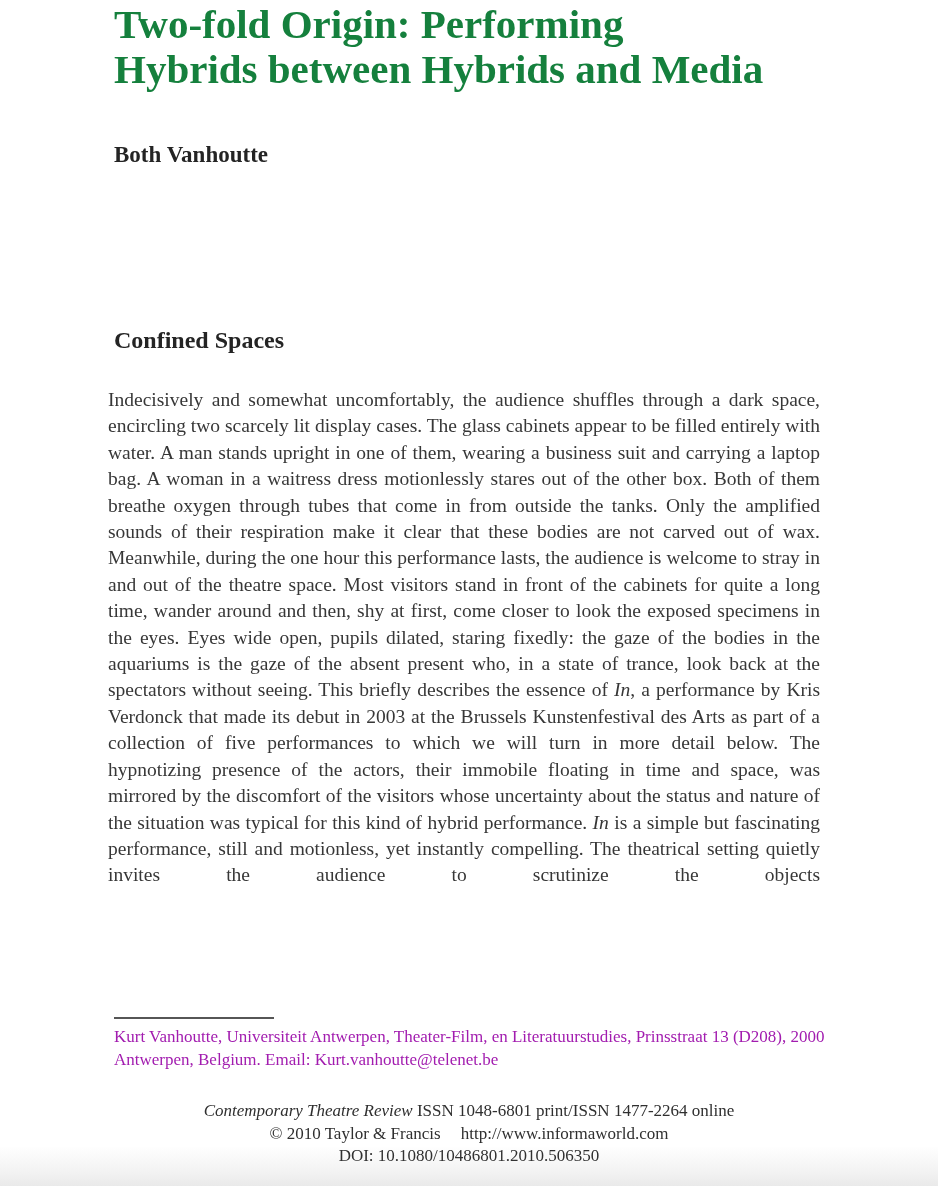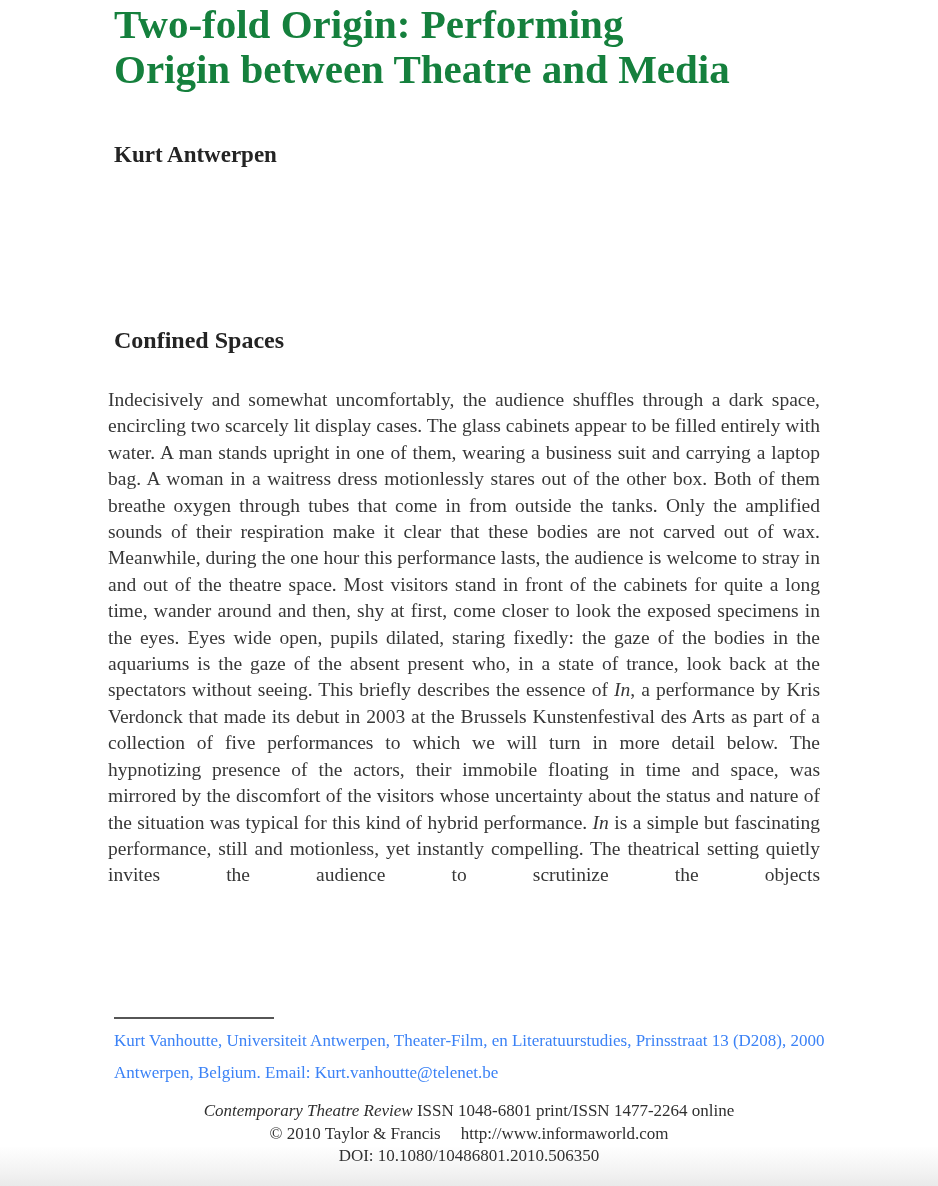--- a/index.html
+++ b/index.html
@@ -58,22 +58,22 @@
     text-align-last: justify;
     color: #373737;
   }
   .body-paragraph i { font-style: italic; }
   .footnote-block {
     position: absolute;
     left: 114px;
     top: 1017px;
     width: 712px;
     font-size: 17px;
-    line-height: 32px;
-    color: #3b82f6;
+    line-height: 23px;
+    color: #a21caf;
   }
   .footnote-rule {
     width: 160px;
     height: 0;
     border-top: 2px solid #565656;
     margin: 0 0 6px 0;
   }
   .journal-footer {
     position: absolute;
     left: 0;
@@ -96,24 +96,24 @@
     pointer-events: none;
   }
 </style>
 </head>
 <body>
 
 <div class="page">
 
   <h1 class="article-title">
     <span>Two-fold Origin: Performing</span>
-    <span>Origin between Theatre and Media</span>
+    <span>Hybrids between Hybrids and Media</span>
   </h1>
 
-  <h2 class="article-author">Kurt Antwerpen</h2>
+  <h2 class="article-author">Both Vanhoutte</h2>
 
   <h3 class="section-heading">Confined Spaces</h3>
 
   <p class="body-paragraph"><span>Indecisively and somewhat uncomfortably, the audience shuffles through a dark space, encircling two scarcely lit display cases. The glass cabinets appear to be filled entirely with water. A man stands upright in one of them, wearing a business suit and carrying a laptop bag. A woman in a waitress dress motionlessly stares out of the other box. Both of them breathe oxygen through tubes that come in from outside the tanks. Only the amplified sounds of their respiration make it clear that these bodies are not carved out of wax. Meanwhile, during the one hour this performance lasts, the audience is welcome to stray in and out of the theatre space. Most visitors stand in front of the cabinets for quite a long time, wander around and then, shy at first, come closer to look the exposed specimens in the eyes. Eyes wide open, pupils dilated, staring fixedly: the gaze of the bodies in the aquariums is the gaze of the absent present who, in a state of trance, look back at the spectators without seeing. This briefly describes the essence of </span><i>In</i><span>, a performance by Kris Verdonck that made its debut in 2003 at the Brussels Kunstenfestival des Arts as part of a collection of five performances to which we will turn in more detail below. The hypnotizing presence of the actors, their immobile floating in time and space, was mirrored by the discomfort of the visitors whose uncertainty about the status and nature of the situation was typical for this kind of hybrid performance. </span><i>In</i><span> is a simple but fascinating performance, still and motionless, yet instantly compelling. The theatrical setting quietly invites the audience to scrutinize the objects</span></p>
 
   <div class="footnote-block">
     <div class="footnote-rule"></div>
     <div><span>Kurt Vanhoutte, Universiteit Antwerpen, Theater-Film, en Literatuurstudies, Prinsstraat 13 (D208), 2000 Antwerpen, Belgium. Email: </span><span>Kurt.vanhoutte@telenet.be</span></div>
   </div>
 

